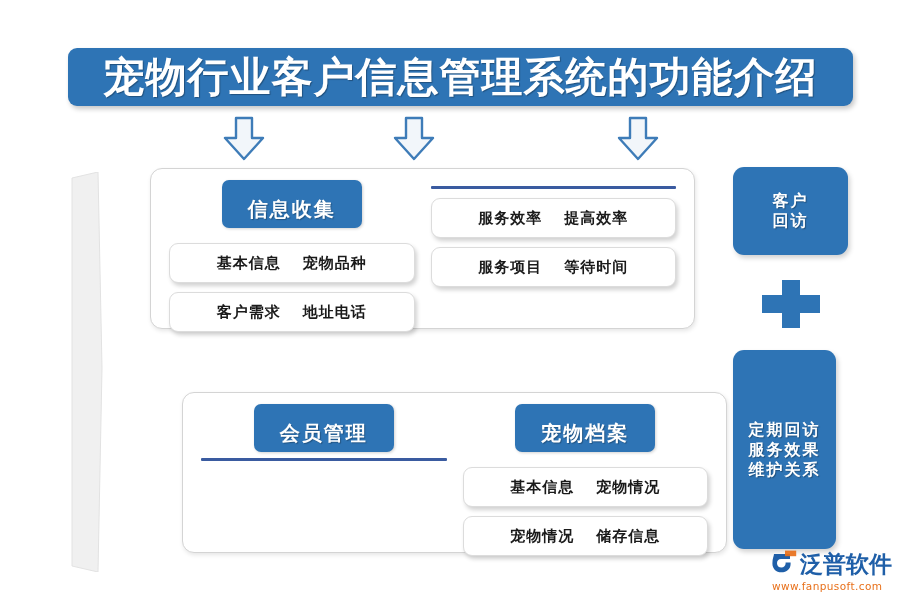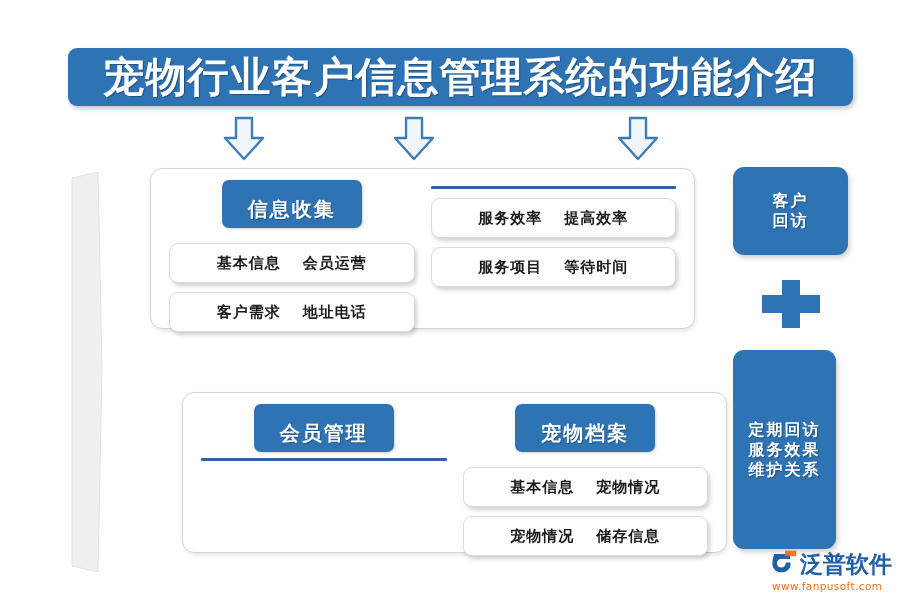--- a/index.html
+++ b/index.html
@@ -253,21 +253,21 @@
 
   <div class="panel panel-top">
     <div class="panel-cols">
 
       <div class="panel-col">
         <div class="chip">信息收集</div>
         <div class="rule"></div>
         <div class="items">
           <div class="item-box">
             <span>基本信息</span>
-            <span>会员运营</span>
+            <span>宠物品种</span>
           </div>
           <div class="item-box">
             <span>客户需求</span>
             <span>地址电话</span>
           </div>
         </div>
       </div>
 
       <div class="panel-col">
         <div class="rule"></div>

